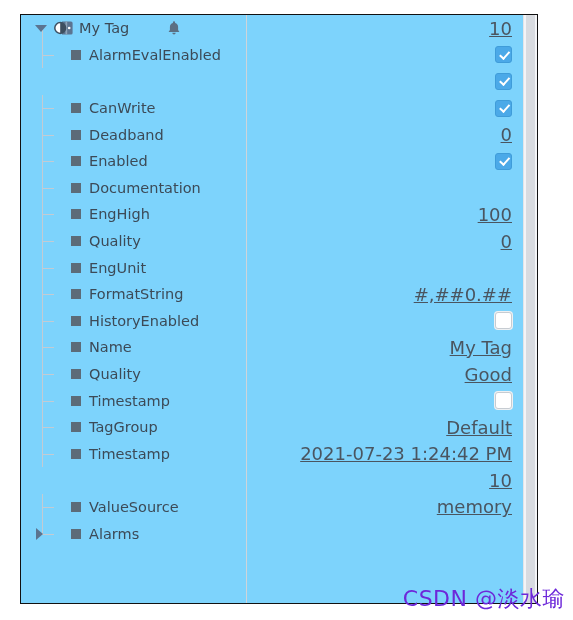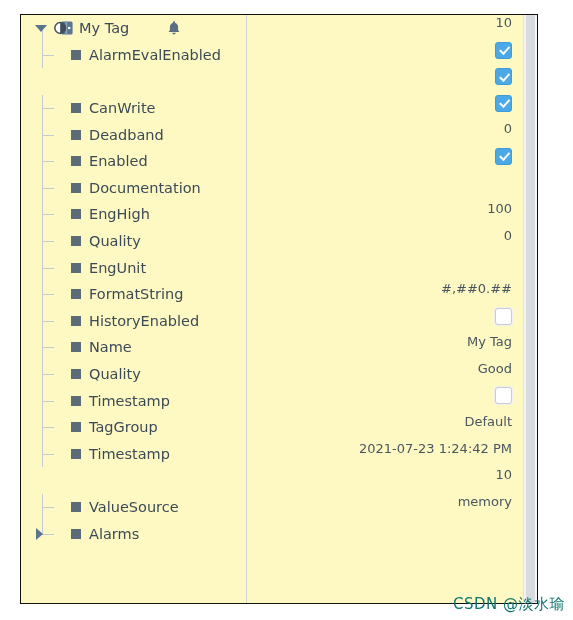--- a/index.html
+++ b/index.html
@@ -21,21 +21,21 @@
 
   
   .panel {
     position: absolute;
     left: 20px;
     top: 14px;
     width: 518px;
     height: 590px;
     border: 1px solid #111111;
     box-sizing: border-box;
-    background: #fef9c3;
+    background: #7dd3fc;
     overflow: hidden;
   }
 
   
   .col-divider {
     position: absolute;
     left: 225px;
     top: 0;
     width: 1px;
     height: 100%;
@@ -85,27 +85,29 @@
     flex: 0 0 225px;
     display: flex;
     align-items: center;
     height: 100%;
     box-sizing: border-box;
   }
 
   .value-cell {
     flex: 1 1 auto;
     display: flex;
+    align-items: center;
     justify-content: flex-end;
     height: 100%;
     padding-right: 11px;
     box-sizing: border-box;
-    font-size: 13px;
+    font-size: 18px;
     color: #4a5560;
     white-space: nowrap;
+    text-decoration: underline;
   }
 
   
   .guide-v {
     position: absolute;
     left: 21px;
     top: 0;
     bottom: 0;
     width: 1px;
     background: #c3cbd3;
@@ -214,22 +216,22 @@
     background: #ffffff;
     border: 1px solid #c6ccd2;
     box-shadow: 0 0 0 1px #eef0f2;
   }
 
   
   .watermark {
     position: absolute;
     right: 8px;
     bottom: 6px;
-    font-size: 15px;
-    color: #0f766e;
+    font-size: 22px;
+    color: #6d28d9;
     letter-spacing: 0.5px;
     white-space: nowrap;
     pointer-events: none;
   }
 </style>
 </head>
 <body>
 
 <div id="root">
 

